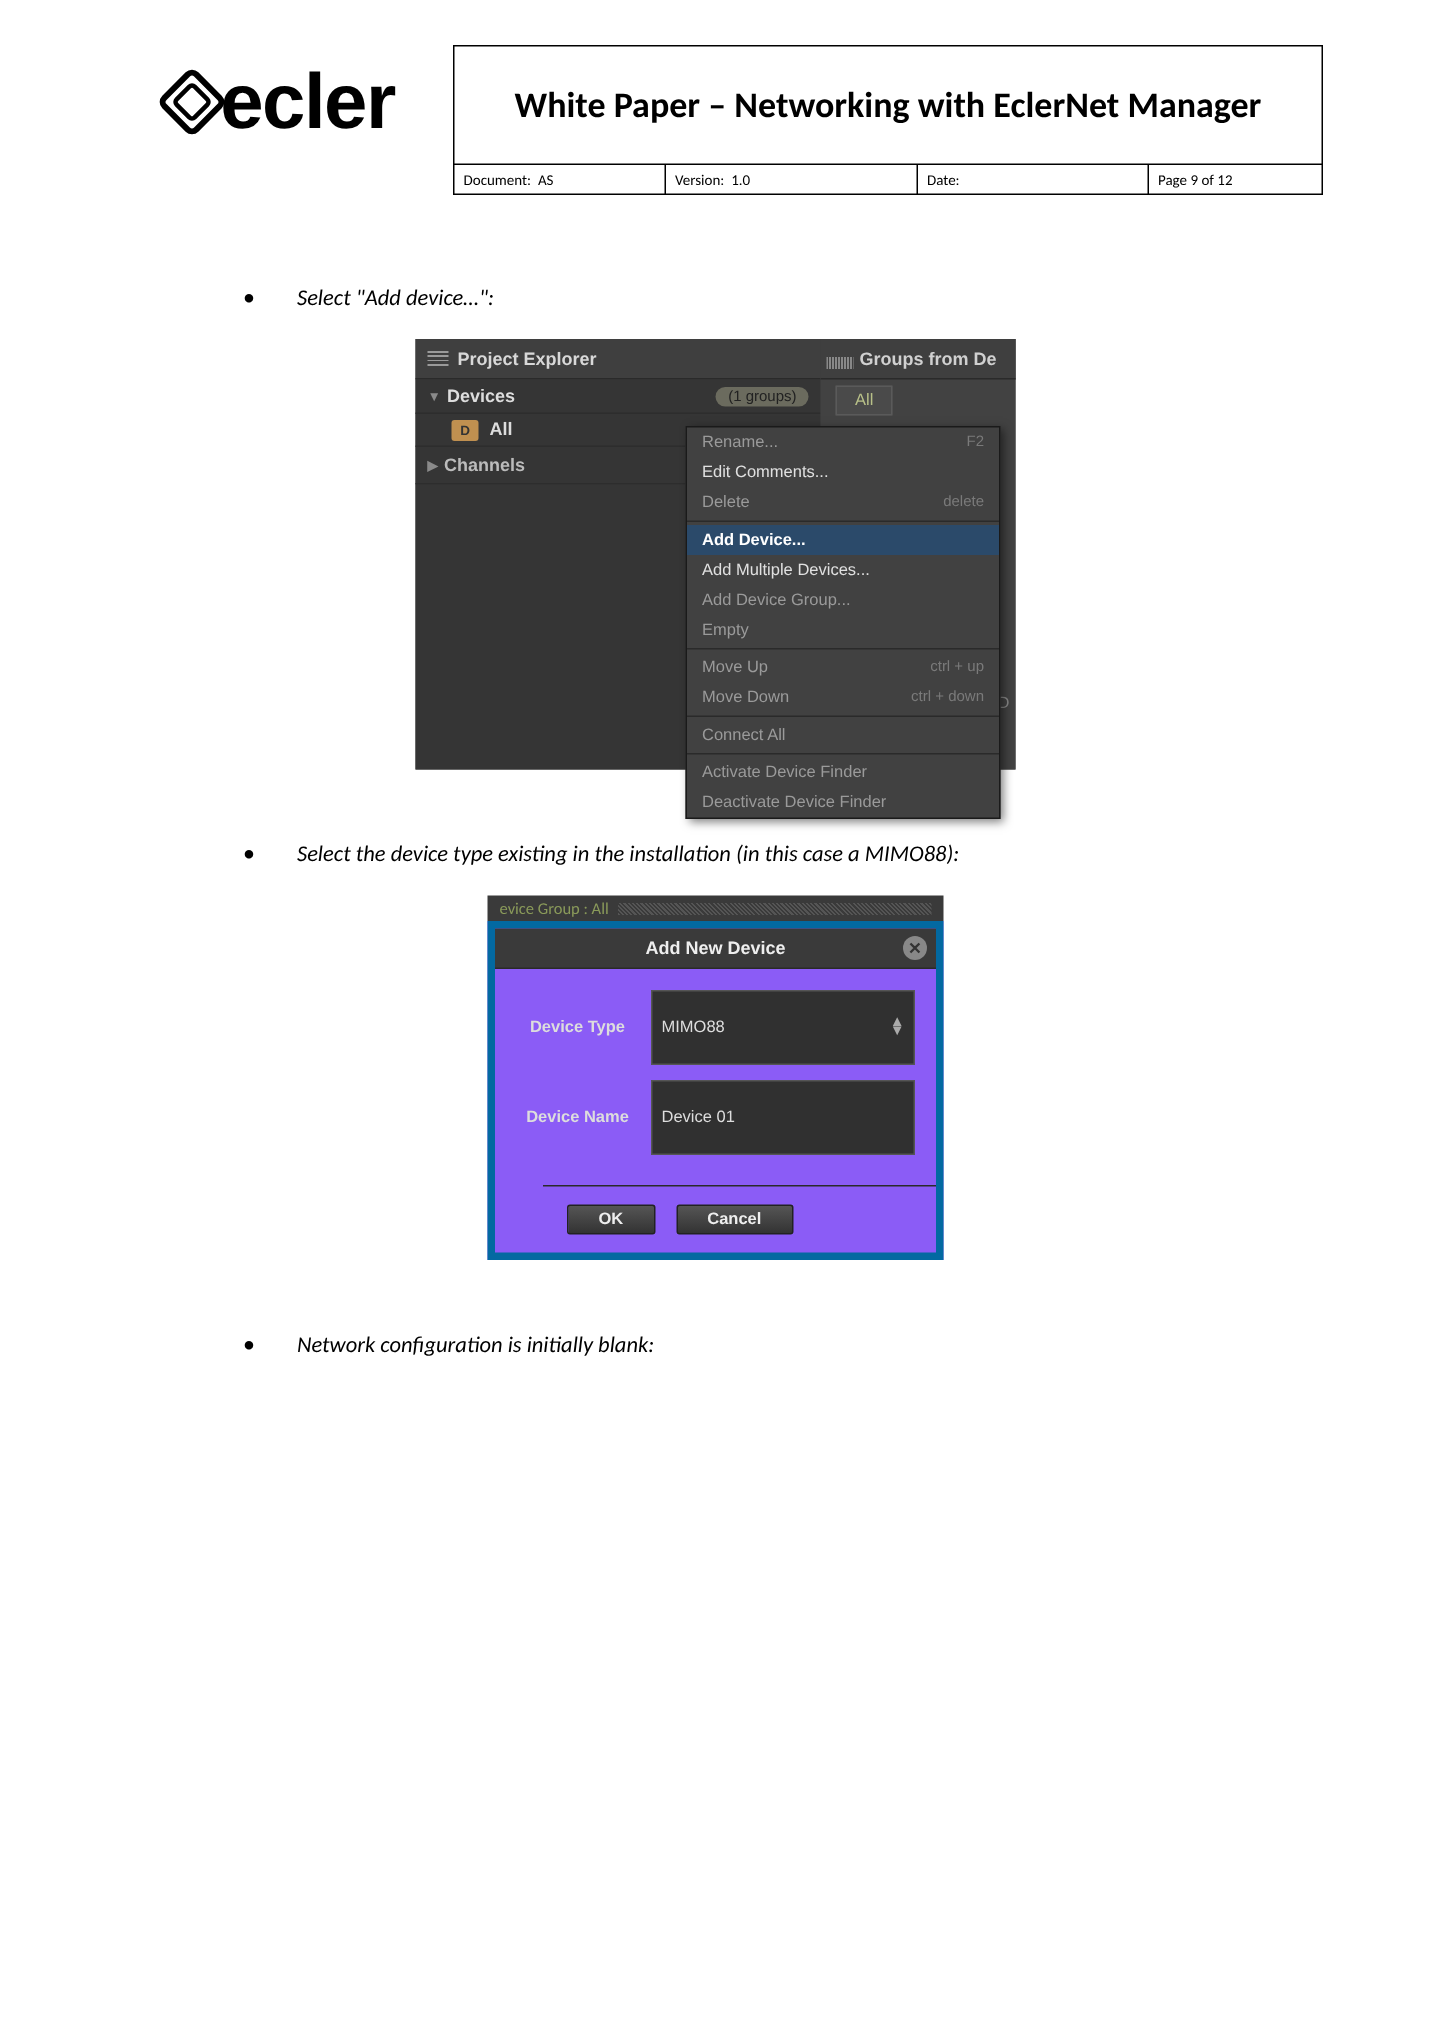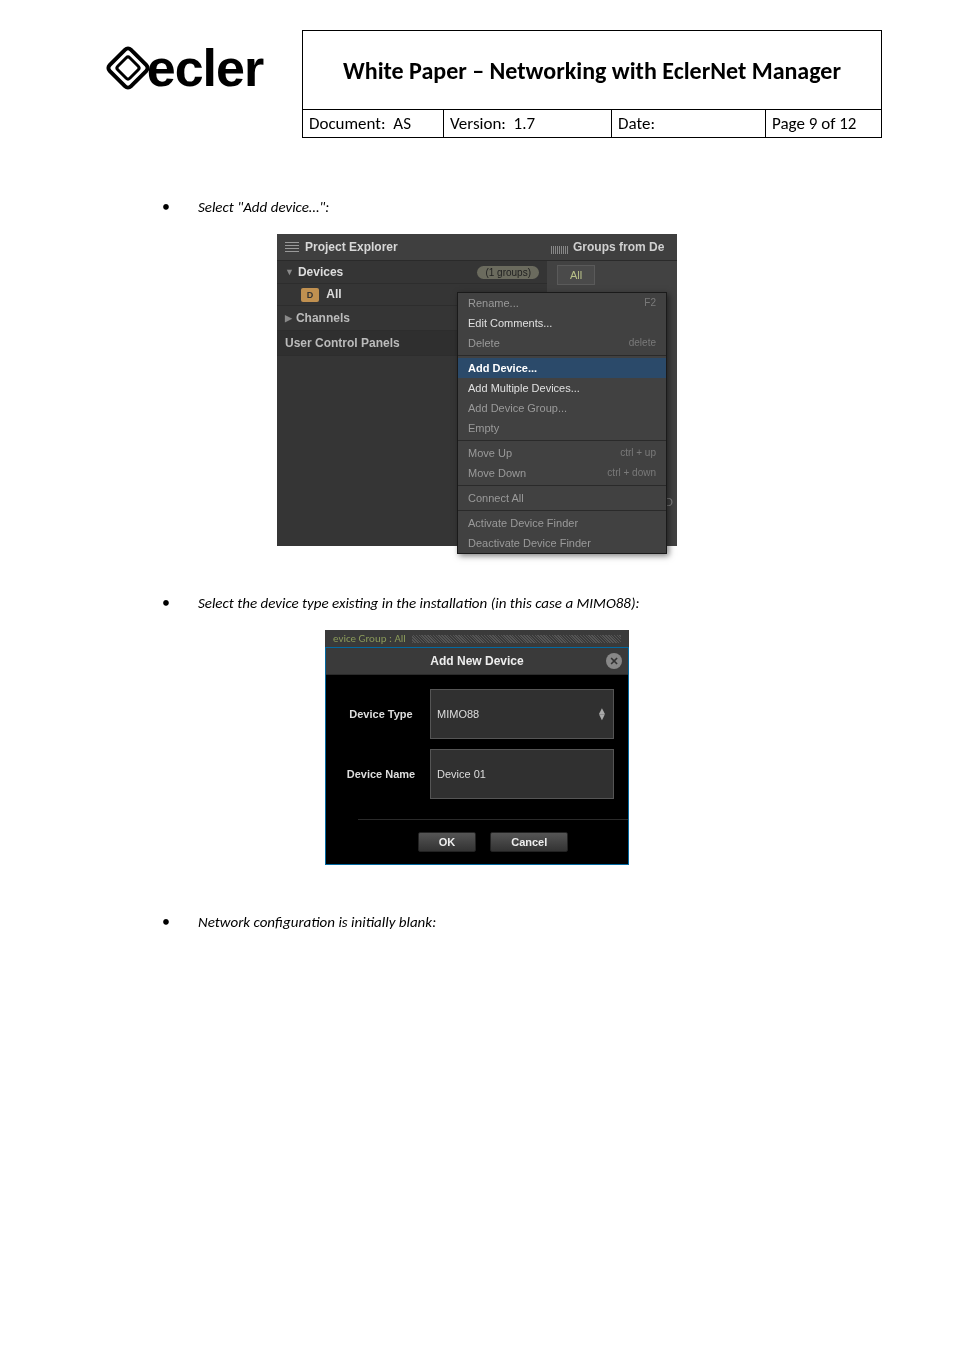--- a/index.html
+++ b/index.html
@@ -59,21 +59,21 @@
       font-weight: bold;
       padding: 12px 16px;
     }
     .meta-row {
       display: flex;
       margin-left: 230px;
     }
     .meta-cell {
       border: 1px solid #000;
       border-top: none;
-      font-size: 17px;
+      font-size: 10px;
       padding: 3px 6px;
       display: flex;
       align-items: center;
     }
     .meta-cell:not(:first-child) { border-left: none; }
     .meta-doc { width: 142px; }
     .meta-ver { width: 168px; }
     .meta-date { width: 154px; }
     .meta-page { width: 116px; }
 
@@ -249,22 +249,22 @@
       display: flex;
       align-items: center;
       gap: 6px;
     }
     .shot2-top .dots2 {
       flex: 1;
       height: 8px;
       background: repeating-linear-gradient(45deg, #555 0 1px, #3a3a3a 1px 2px);
     }
     .shot2 {
-      background: #000000;
-      border: 1px solid #0369a1;
+      background: #8b5cf6;
+      border: 5px solid #0369a1;
       font-family: Arial, sans-serif;
       color: #ddd;
     }
     .dlg-title {
       display: flex;
       justify-content: center;
       align-items: center;
       padding: 6px;
       font-size: 12px;
       font-weight: bold;
@@ -312,21 +312,21 @@
     }
     .dlg-select-arrows {
       font-size: 10px;
       color: #aaa;
       line-height: 0.6;
       display: flex;
       flex-direction: column;
     }
     .dlg-buttons {
       display: flex;
-      justify-content: center;
+      justify-content: flex-start;
       gap: 14px;
       padding: 12px 16px;
       border-top: 1px solid #2a2a2a;
       margin-left: 32px;
     }
     .dlg-btn {
       background: linear-gradient(#555, #333);
       border: 1px solid #222;
       color: #eee;
       font-size: 11px;
@@ -347,21 +347,21 @@
   </div>
   <div class="title-box">White Paper – Networking with EclerNet Manager</div>
 </div>
 <div class="meta-row">
   <div class="meta-cell meta-doc">
     <span>Document:</span>&nbsp;&nbsp;
     <span>AS</span>
   </div>
   <div class="meta-cell meta-ver">
     <span>Version:</span>&nbsp;&nbsp;
-    <span>1.7</span>
+    <span>1.0</span>
   </div>
   <div class="meta-cell meta-date">
     <span>Date:</span>
     <span></span>
   </div>
   <div class="meta-cell meta-page">
     <span>Page 9 of 12</span>
   </div>
 </div>
 
@@ -387,23 +387,20 @@
       </div>
       <div class="pe-all-row">
         <span>
           <span class="folder-d">D</span>
           <span style="font-weight:bold;color:#ddd;">All</span>
         </span>
       </div>
       <div class="pe-channels">
         <span class="tri">▶</span>
         <span>Channels</span>
-      </div>
-      <div class="pe-ucp">
-        <span>User Control Panels</span>
       </div>
       <div class="shot1-left-fill"></div>
     </div>
     <div class="shot1-right">
       <div class="groups-title">
         <span class="dots"></span>
         <span>Groups from De</span>
       </div>
       <div class="all-tab">All</div>
       <span class="shot1-bottom-text">om D</span>

